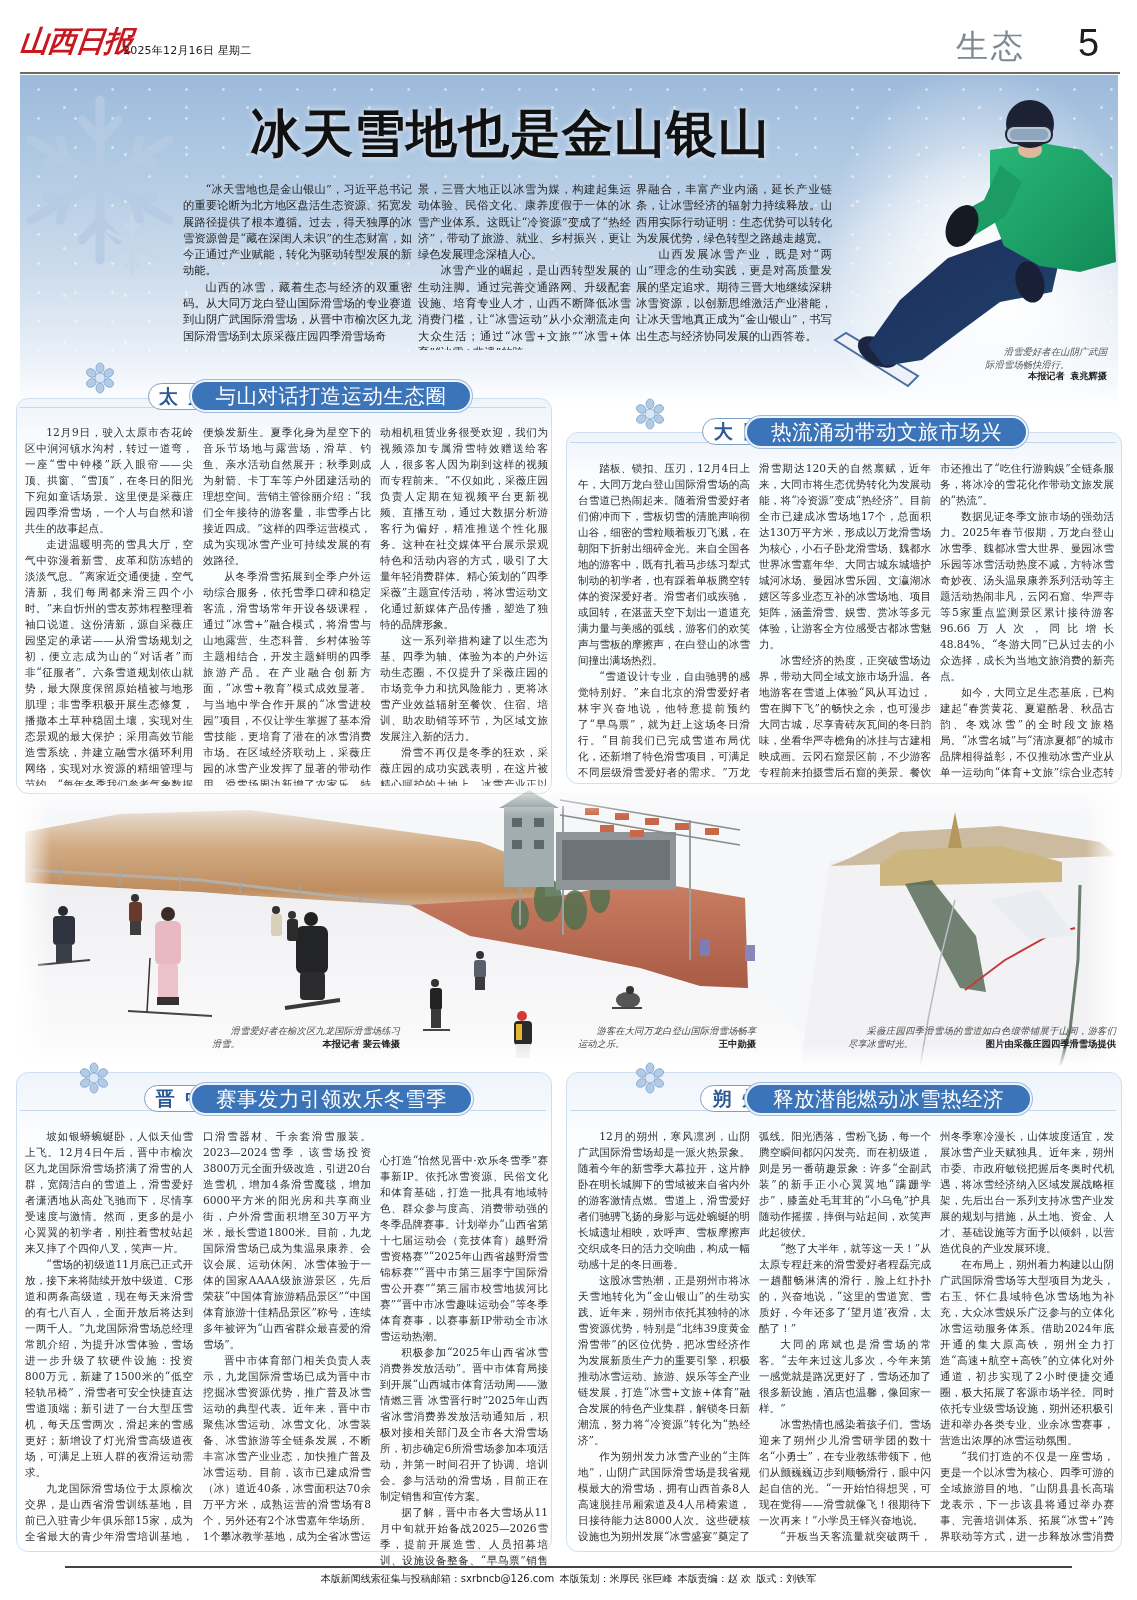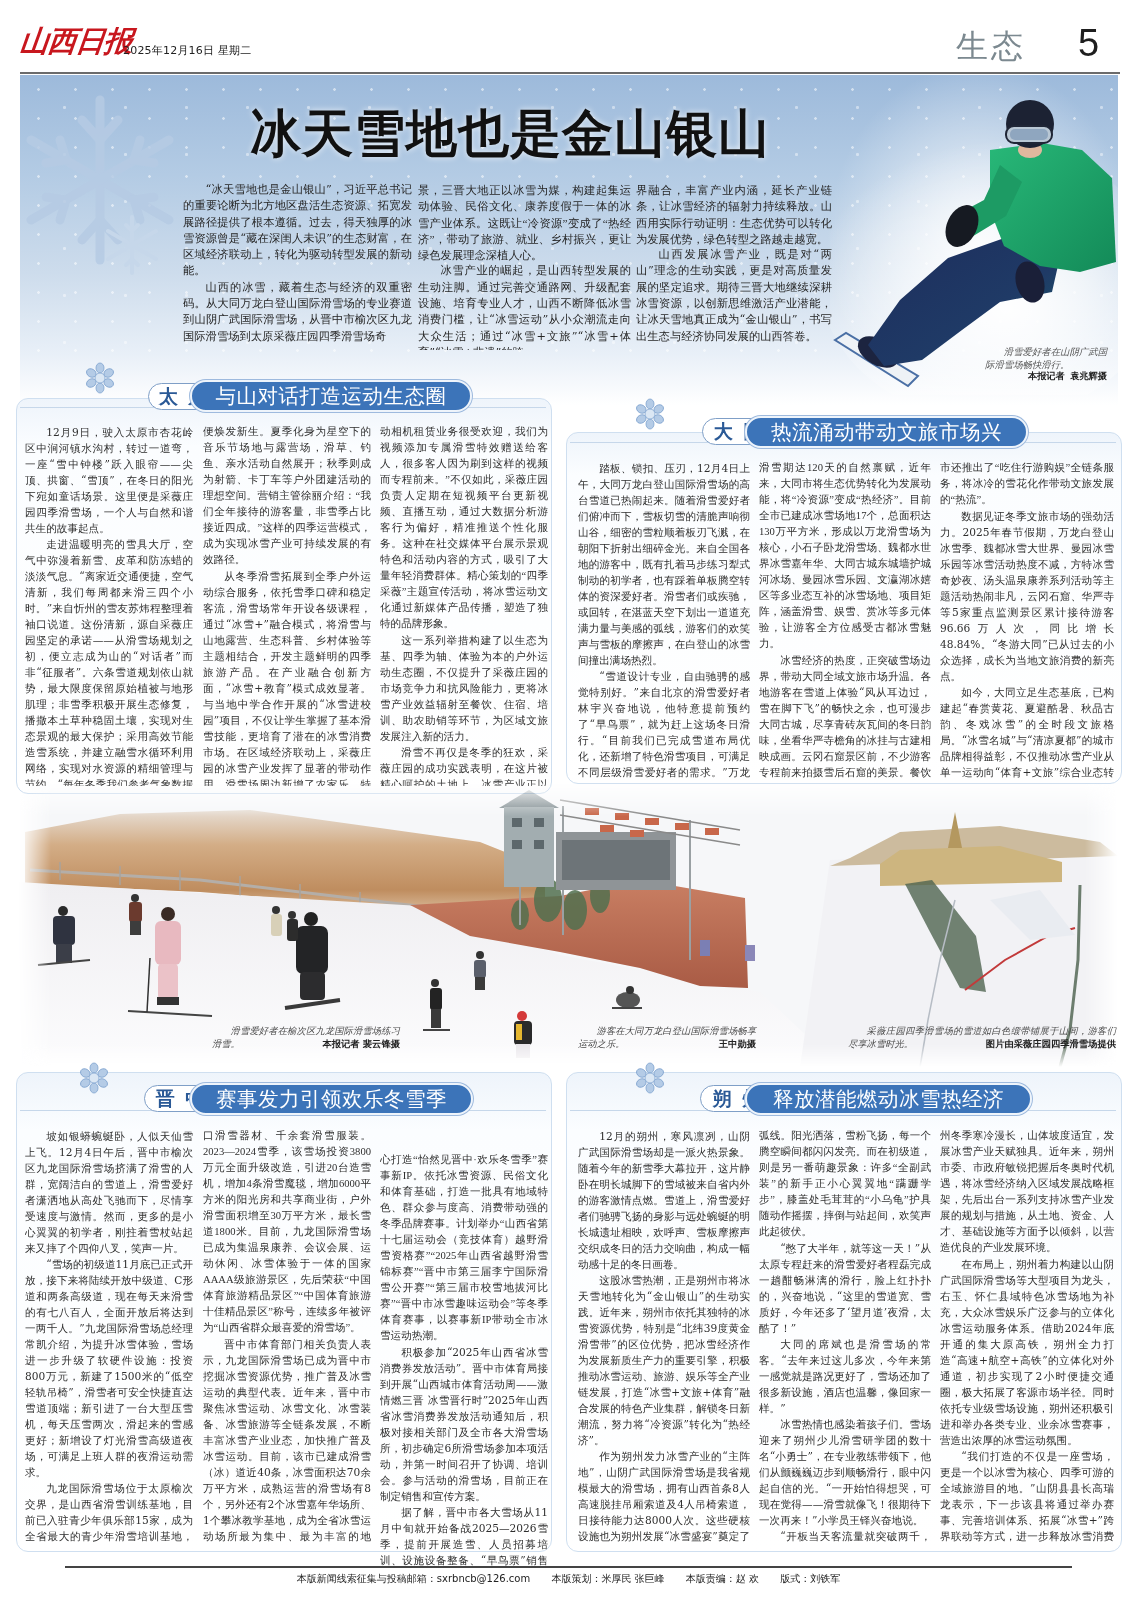--- a/index.html
+++ b/index.html
@@ -15,40 +15,40 @@
   .banner{left:20px;top:75px;width:1098px;height:330px;
     background:
       radial-gradient(ellipse 220px 260px at 960px 170px, rgba(255,255,255,.85), rgba(255,255,255,0) 70%),
       linear-gradient(180deg,#9dbadb 0%,#b3cbe4 30%,#cddcec 60%,#e9f0f8 85%,#ffffff 100%);}
   .banner-sparkle{left:20px;top:75px;width:1098px;height:300px;opacity:.55;
     background-image:radial-gradient(circle,rgba(255,255,255,.95) 1px,transparent 1.6px),radial-gradient(circle,rgba(255,255,255,.8) 1.2px,transparent 2px);
     background-size:37px 29px,61px 47px;background-position:0 0,14px 9px;}
   .main-title{left:250px;top:100px;font-family:"DejaVu Sans",sans-serif;font-size:51px;font-weight:bold;color:#111;letter-spacing:1px;text-shadow:0 0 6px rgba(255,255,255,.8);white-space:nowrap;}
   .intro-col{position:absolute;top:182px;height:168px;overflow:hidden;font-size:11.3px;line-height:16.3px;color:#262626;text-align:justify;}
   .intro-col p,.col p{margin:0;text-indent:2em;}
-  .intro-col p.cont,.col p.cont{text-indent:0;font-family:Liberation Serif, serif;}
+  .intro-col p.cont,.col p.cont{text-indent:0;}
   .snowboard-caption{left:985px;top:346px;width:122px;font-size:9.4px;line-height:12.6px;color:#555;font-style:italic;text-align:justify;}
   .snowboard-caption p{margin:0;text-indent:2em;}
   .snowboard-caption .credit{display:block;text-align:right;font-style:normal;font-weight:bold;color:#222;font-family:Liberation Mono, monospace;font-size:9.2px;}
   
   .panel{position:absolute;border:1px solid #cfdff0;border-radius:12px;background:linear-gradient(180deg,#eef4fb 0%,#fbfdff 12%,#ffffff 100%);}
   .hdr-rule{position:absolute;height:1px;background:#c6d7ea;}
   .city-label{position:absolute;height:25px;border:1px solid #7f9fc7;border-radius:14px;background:#ffffff;color:#2a5996;font-family:"DejaVu Sans",sans-serif;font-weight:bold;font-size:19px;line-height:25px;text-align:center;letter-spacing:2px;margin-left:48px;}
   .headline-pill{position:absolute;height:28px;border-radius:16px;background:#3c74b9;color:#ffffff;font-family:"DejaVu Sans",sans-serif;font-size:20.5px;line-height:28px;text-align:center;border:2px solid #eef4fb;box-shadow:0 0 0 1px #9ebade;letter-spacing:.5px;white-space:nowrap;}
   .snowflake-icon{position:absolute;width:32px;height:32px;}
   .col{position:absolute;overflow:hidden;font-size:10.6px;line-height:16px;color:#2e2e2e;text-align:justify;}
   
   .panorama{left:18px;top:782px;width:1100px;height:285px;}
   .photo-cap{position:absolute;font-size:9.3px;line-height:12.6px;color:#4a4a4a;font-style:italic;text-align:justify;}
   .photo-cap p{margin:0;text-indent:2em;}
   .photo-cap .credit{float:right;font-style:normal;font-weight:bold;color:#222;font-family:"DejaVu Sans",sans-serif;font-size:9.3px;}
   
   .footer-rule{left:65px;top:1566px;width:1007px;height:1.5px;background:#444;}
   .footer{left:0;top:1572px;width:1137px;text-align:center;font-family:"Dej​aVu Sans","DejaVu Sans",sans-serif;font-size:10px;color:#222;white-space:nowrap;}
-  .footer span{margin:0 9px;}
+  .footer span{margin:0 1px;}
 </style>
 </head>
 <body>
 
 <div class="abs masthead-name">山西日报</div>
 <div class="abs masthead-date">2025年12月16日 星期二</div>
 <div class="abs section-name">生态</div>
 <div class="abs page-num">5</div>
 <div class="abs top-rule"></div>
 
@@ -72,21 +72,21 @@
     <line x1="-24" y1="-14" x2="24" y2="14"></line>
     <line x1="-24" y1="14" x2="24" y2="-14"></line>
     <polyline points="-6,-20 0,-14 6,-20"></polyline>
     <polyline points="-6,20 0,14 6,20"></polyline>
   </g>
 </svg>
 
 <div class="abs main-title">冰天雪地也是金山银山</div>
 
 <div class="intro-col" style="left:183px;width:229px;">
-  <p>“冰天雪地也是金山银山”，习近平总书记的重要论断为北方地区盘活生态资源、拓宽发展路径提供了根本遵循。过去，得天独厚的冰雪资源曾是“藏在深闺人未识”的生态财富，在区域经济联动上，转化为驱动转型发展的新动能。</p>
+  <p>“冰天雪地也是金山银山”，习近平总书记的重要论断为北方地区盘活生态资源、拓宽发展路径提供了根本遵循。过去，得天独厚的冰雪资源曾是“藏在深闺人未识”的生态财富，如今正通过产业赋能，转化为驱动转型发展的新动能。</p>
   <p>山西的冰雪，藏着生态与经济的双重密码。从大同万龙白登山国际滑雪场的专业赛道到山阴广武国际滑雪场，从晋中市榆次区九龙国际滑雪场到太原采薇庄园四季滑雪场奇</p>
 </div>
 <div class="intro-col" style="left:418px;width:213px;">
   <p class="cont">景，三晋大地正以冰雪为媒，构建起集运动体验、民俗文化、康养度假于一体的冰雪产业体系。这既让“冷资源”变成了“热经济”，带动了旅游、就业、乡村振兴，更让绿色发展理念深植人心。</p>
   <p>冰雪产业的崛起，是山西转型发展的生动注脚。通过完善交通路网、升级配套设施、培育专业人才，山西不断降低冰雪消费门槛，让“冰雪运动”从小众潮流走向大众生活；通过“冰雪+文旅”“冰雪+体育”“冰雪+非遗”的跨</p>
 </div>
 <div class="intro-col" style="left:636px;width:196px;">
   <p class="cont">界融合，丰富产业内涵，延长产业链条，让冰雪经济的辐射力持续释放。山西用实际行动证明：生态优势可以转化为发展优势，绿色转型之路越走越宽。</p>
   <p>山西发展冰雪产业，既是对“两山”理念的生动实践，更是对高质量发展的坚定追求。期待三晋大地继续深耕冰雪资源，以创新思维激活产业潜能，让冰天雪地真正成为“金山银山”，书写出生态与经济协同发展的山西答卷。</p>
 </div>

